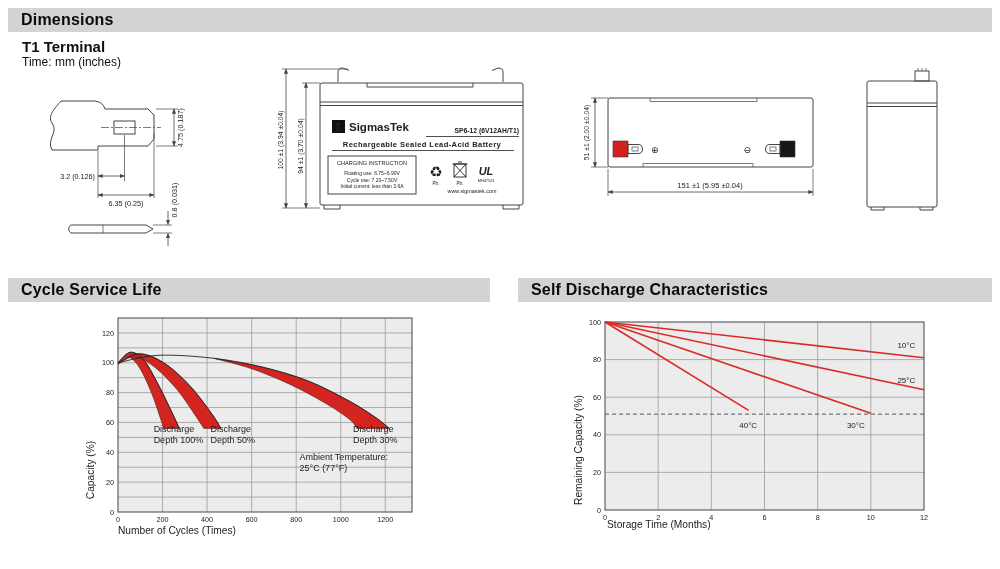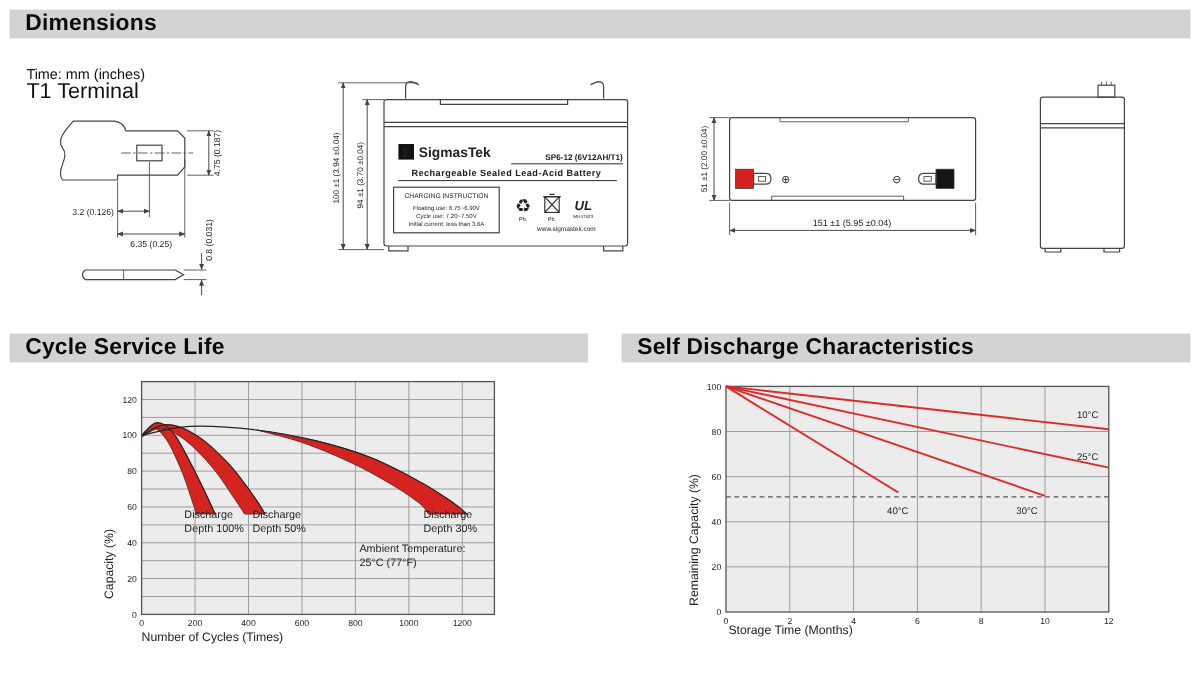--- a/index.html
+++ b/index.html
@@ -1,21 +1,21 @@
 <!DOCTYPE html>
 <html><head>
 <meta charset="utf-8">
 <style>
   html,body{margin:0;padding:0;background:#fff;}
   .page{position:relative;width:1000px;height:569px;background:#fff;overflow:hidden;
         font-family:"Liberation Sans","DejaVu Sans",sans-serif;color:#111;}
   .abs{position:absolute;}
   .hbar{position:absolute;height:24px;background:#d3d3d3;display:flex;align-items:center;}
-  .hbar span{font-size:19px;font-weight:bold;color:#0a0a0a;padding-left:13px;letter-spacing:.2px;}
-  .sub{position:absolute;font-size:18px;font-weight:normal;margin-top:28px;}
+  .hbar span{font-size:16px;font-weight:bold;color:#0a0a0a;padding-left:13px;letter-spacing:.2px;}
+  .sub{position:absolute;font-size:15px;font-weight:bold;}
   .unit{position:absolute;font-size:12px;}
   svg text{font-family:"Liberation Sans","DejaVu Sans",sans-serif;fill:#222;}
   .dimline{stroke:#444;stroke-width:.8;fill:none;}
   .draw{stroke:#444;stroke-width:1;fill:none;}
   .thin{stroke:#444;stroke-width:.7;fill:none;}
 </style>
 </head>
 <body>
 
 <div class="page">

